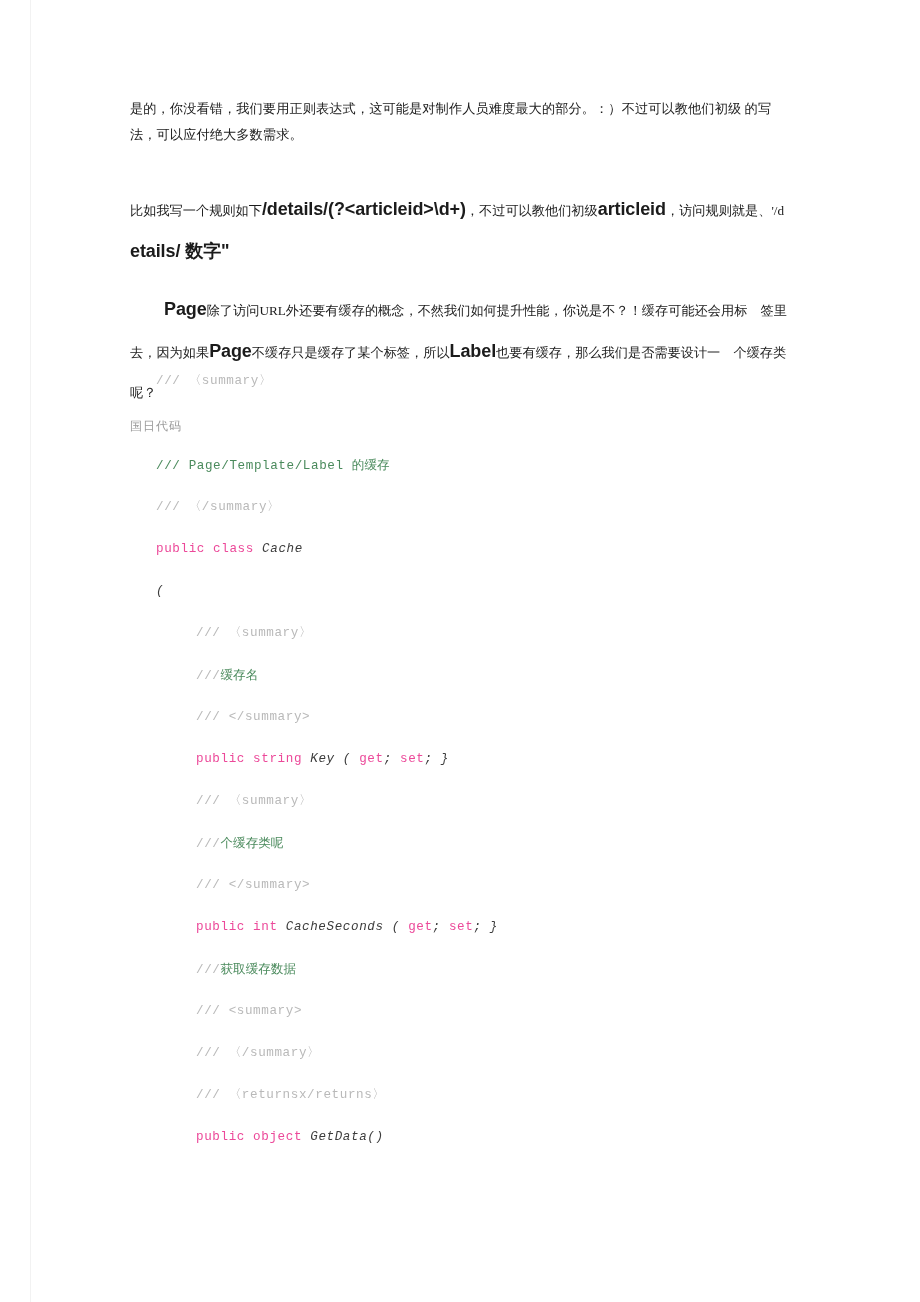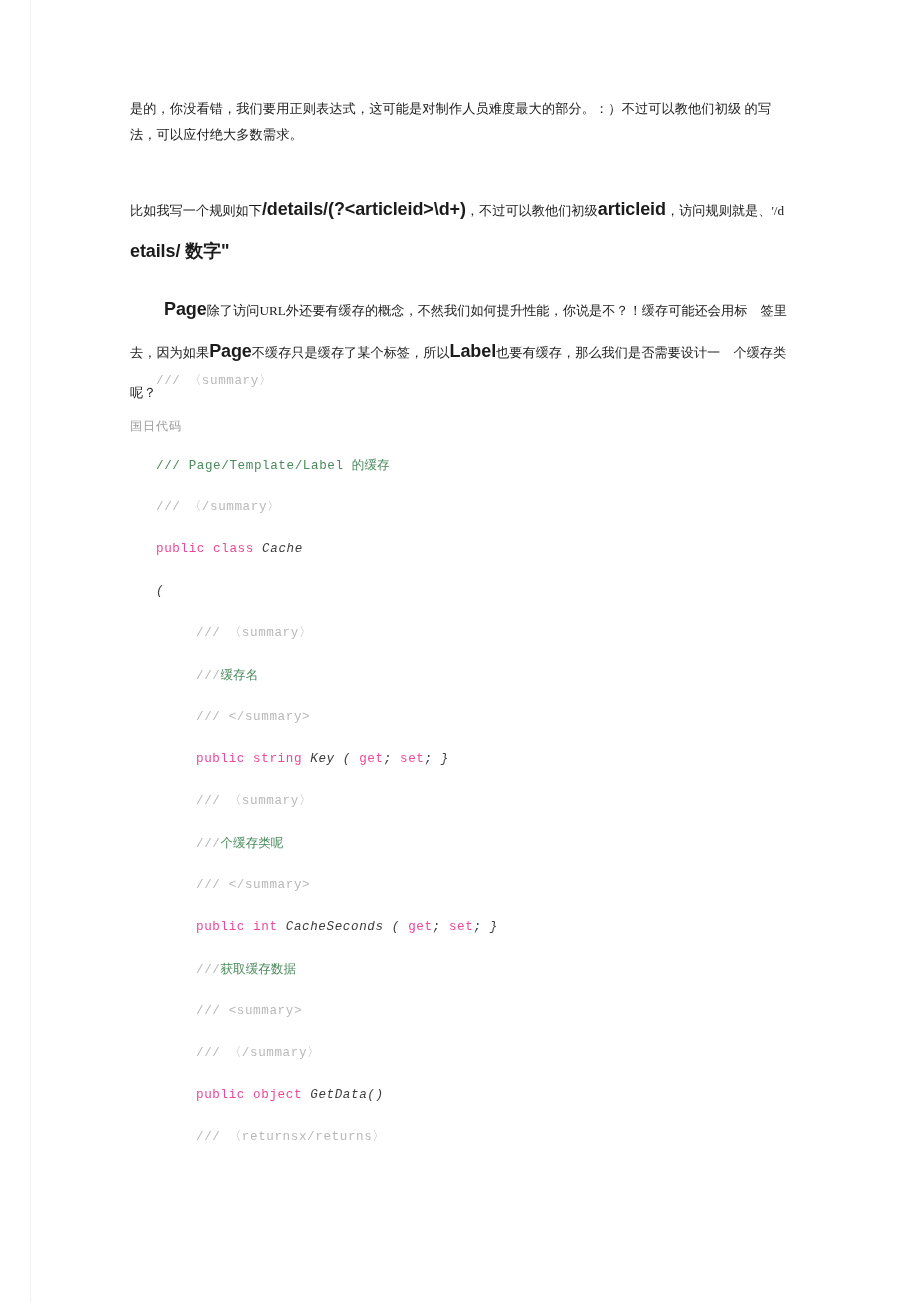--- a/index.html
+++ b/index.html
@@ -137,17 +137,17 @@
       <div class="code-line ind-1"><span class="cmt">///</span><span class="cmtg cn">缓存名</span></div>
       <div class="code-line ind-1"><span class="cmt">/// </span><span class="cmt">&lt;/summary&gt;</span></div>
       <div class="code-line ind-1"><span class="kw">public string </span><span class="ident">Key </span><span class="ident">( </span><span class="kw">get</span><span class="ident">; </span><span class="kw">set</span><span class="ident">; }</span></div>
       <div class="code-line ind-1"><span class="cmt">/// </span><span class="cmt">〈summary〉</span></div>
       <div class="code-line ind-1"><span class="cmt">///</span><span class="cmtg cn">个缓存类呢</span></div>
       <div class="code-line ind-1"><span class="cmt">/// </span><span class="cmt">&lt;/summary&gt;</span></div>
       <div class="code-line ind-1"><span class="kw">public int </span><span class="ident">CacheSeconds </span><span class="ident">( </span><span class="kw">get</span><span class="ident">; </span><span class="kw">set</span><span class="ident">; }</span></div>
       <div class="code-line ind-1"><span class="cmt">///</span><span class="cmtg cn">获取缓存数据</span></div>
       <div class="code-line ind-1"><span class="cmt">/// </span><span class="cmt">&lt;summary&gt;</span></div>
       <div class="code-line ind-1"><span class="cmt">/// </span><span class="cmt">〈/summary〉</span></div>
+      <div class="code-line ind-1"><span class="cmt">/// </span><span class="cmt">〈returnsx/returns〉</span></div>
       <div class="code-line ind-1"><span class="kw">public object </span><span class="ident">GetData()</span></div>
-      <div class="code-line ind-1"><span class="cmt">/// </span><span class="cmt">〈returnsx/returns〉</span></div>
     </div>
 
 </div>
 
 </body></html>

